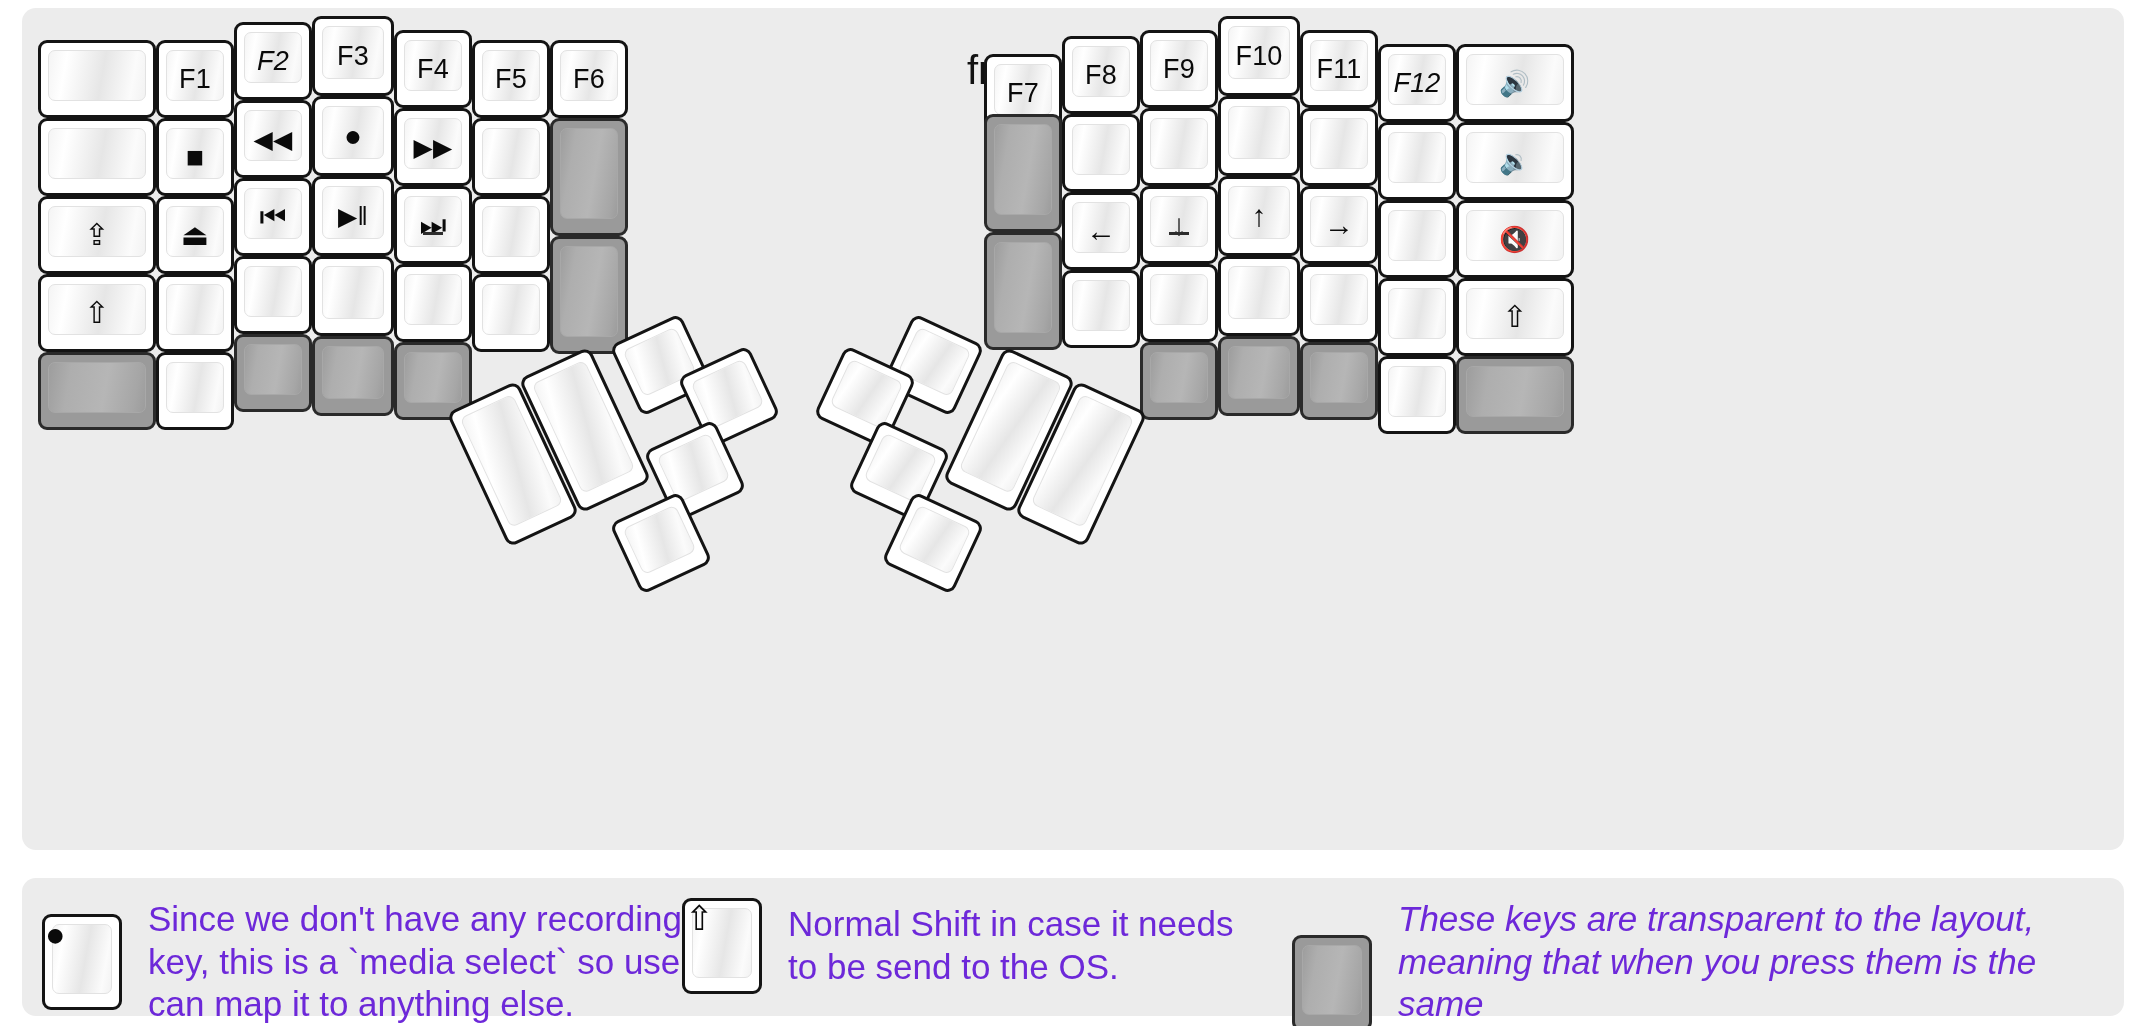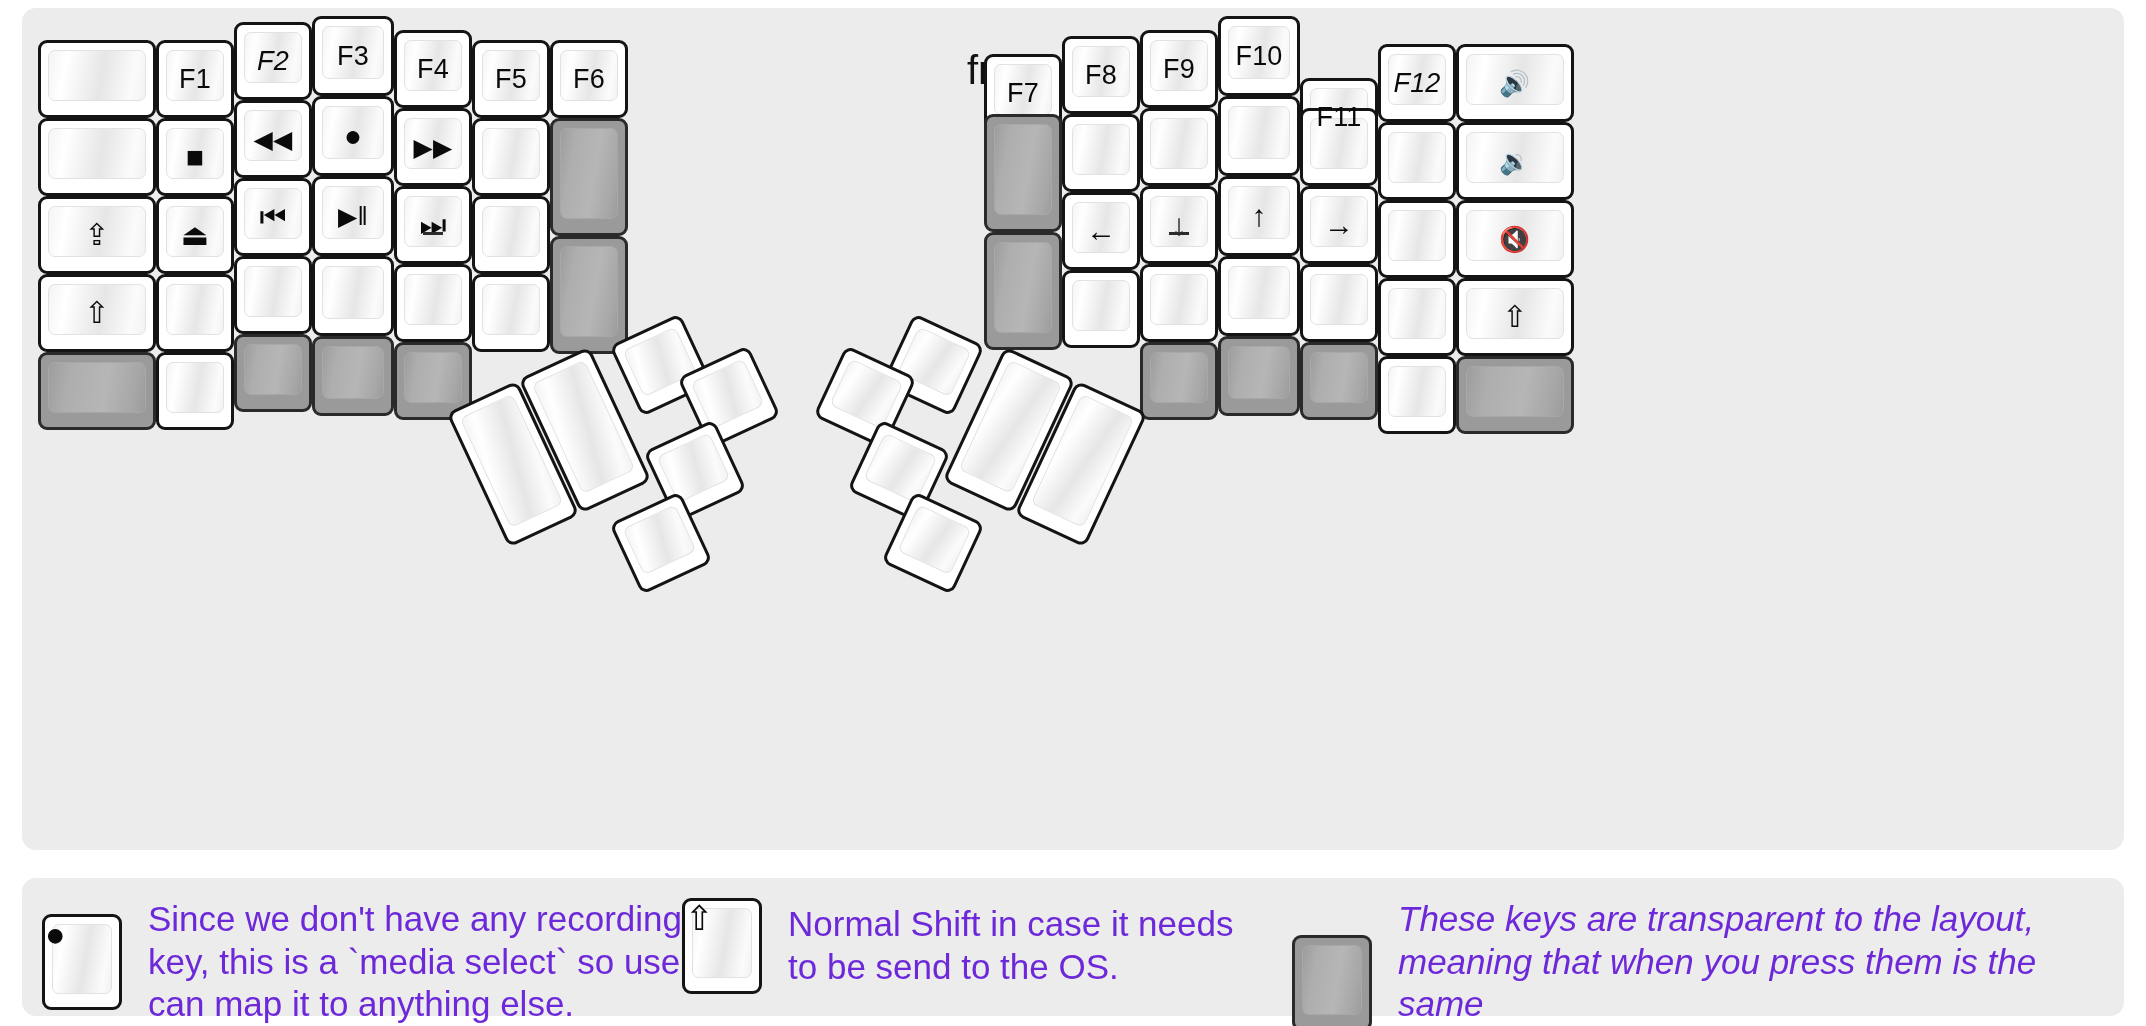--- a/index.html
+++ b/index.html
@@ -334,21 +334,21 @@
         <div class="key" style="left: 1196px; top: 168px; width: 82px; height: 80px;">
           <div class="cap"></div>
           <span class="lbl glyph">↑</span>
         </div>
         <div class="key" style="left: 1196px; top: 248px; width: 82px; height: 80px;">
           <div class="cap"></div>
         </div>
         <div class="key transparent" style="left: 1196px; top: 328px; width: 82px; height: 80px;">
           <div class="cap"></div>
         </div>
-        <div class="key" style="left: 1278px; top: 22px; width: 78px; height: 78px; margin-top: 48px;">
+        <div class="key" style="left: 1278px; top: 22px; width: 78px; height: 78px;">
           <div class="cap"></div>
           <span class="lbl">F11</span>
         </div>
         <div class="key" style="left: 1278px; top: 100px; width: 78px; height: 78px;">
           <div class="cap"></div>
         </div>
         <div class="key" style="left: 1278px; top: 178px; width: 78px; height: 78px;">
           <div class="cap"></div>
           <span class="lbl glyph">→</span>
         </div>

